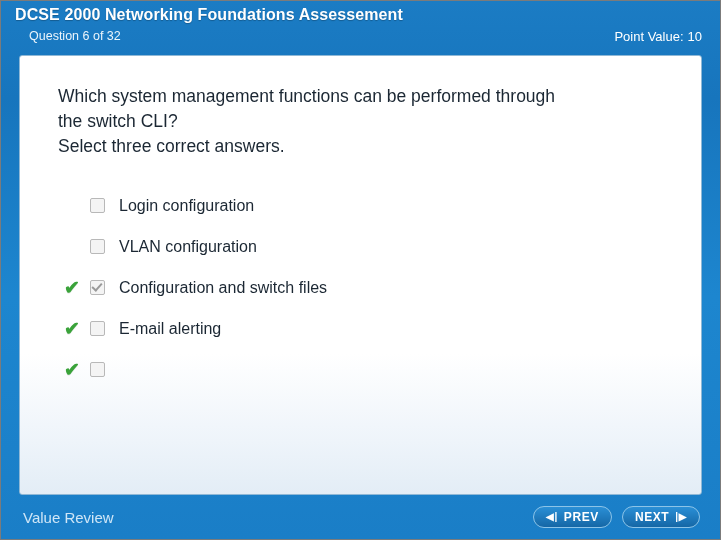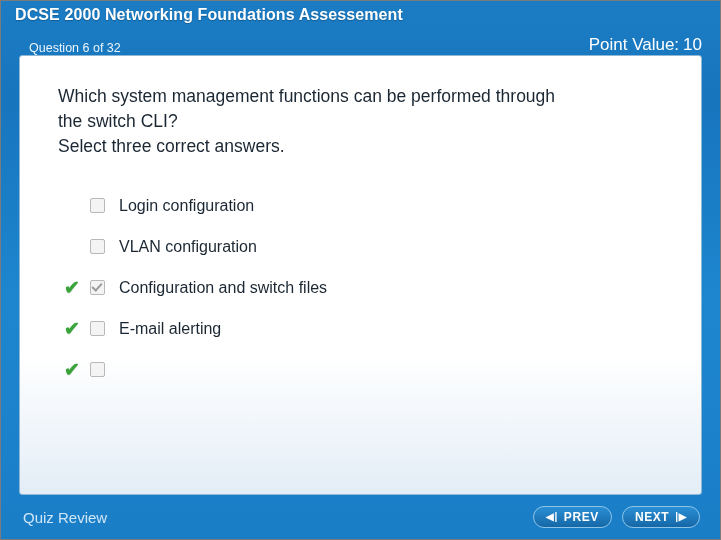--- a/index.html
+++ b/index.html
@@ -36,21 +36,21 @@
     font-size: 16px;
     font-weight: bold;
     letter-spacing: 0.1px;
     text-shadow: 0 1px 1px rgba(0,0,0,0.25);
   }
   .status-bar {
     height: 26px;
     flex: 0 0 26px;
     position: relative;
     display: flex;
-    align-items: flex-end;
+    align-items: flex-start;
     box-sizing: border-box;
     padding: 0 18px 0 28px;
     color: #ffffff;
     font-size: 12.5px;
   }
   .status-left {
     color: #eaf4fb;
     font-size: 12.5px;
   }
   .status-center {
@@ -59,21 +59,21 @@
     right: 0;
     text-align: center;
     color: #e8332a;
     font-size: 13px;
     font-weight: bold;
     pointer-events: none;
   }
   .status-right {
     margin-left: auto;
     color: #ffffff;
-    font-size: 17px;
+    font-size: 13px;
     z-index: 2;
   }
   .status-right .pv-value {
     margin-left: 4px;
   }
   .content-panel {
     margin: 0 18px;
     flex: 1 1 auto;
     background: linear-gradient(to bottom, #ffffff 0%, #ffffff 68%, #eef4fa 88%, #e3edf6 100%);
     border: 1px solid #8fb8d6;
@@ -241,21 +241,21 @@
         <span class="mark-col">
           <span class="check-mark">✔</span>
         </span>
         <span class="checkbox"></span>
       </div>
 
     </div>
   </div>
 
   <div class="footer">
-    <span class="footer-title">Quiz Review</span>
+    <span class="footer-title">Value Review</span>
     <div class="nav-buttons">
       <div class="nav-btn">
         <span class="arrow">◀|</span>
         <span>PREV</span>
       </div>
       <div class="nav-btn">
         <span>NEXT</span>
         <span class="arrow">|▶</span>
       </div>
     </div>

